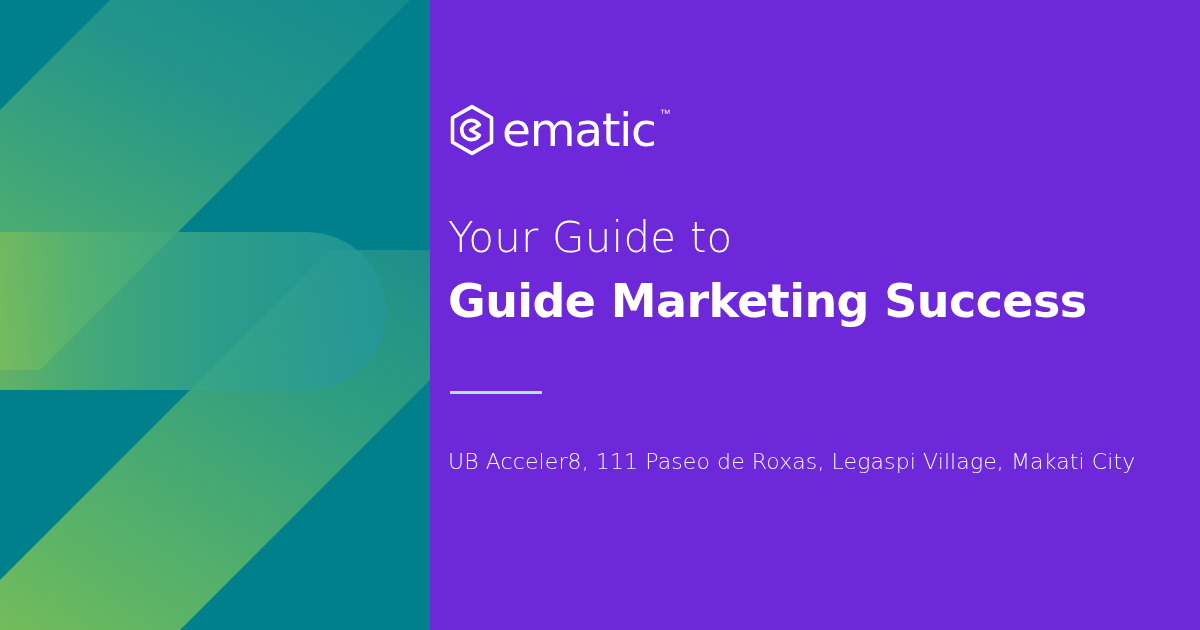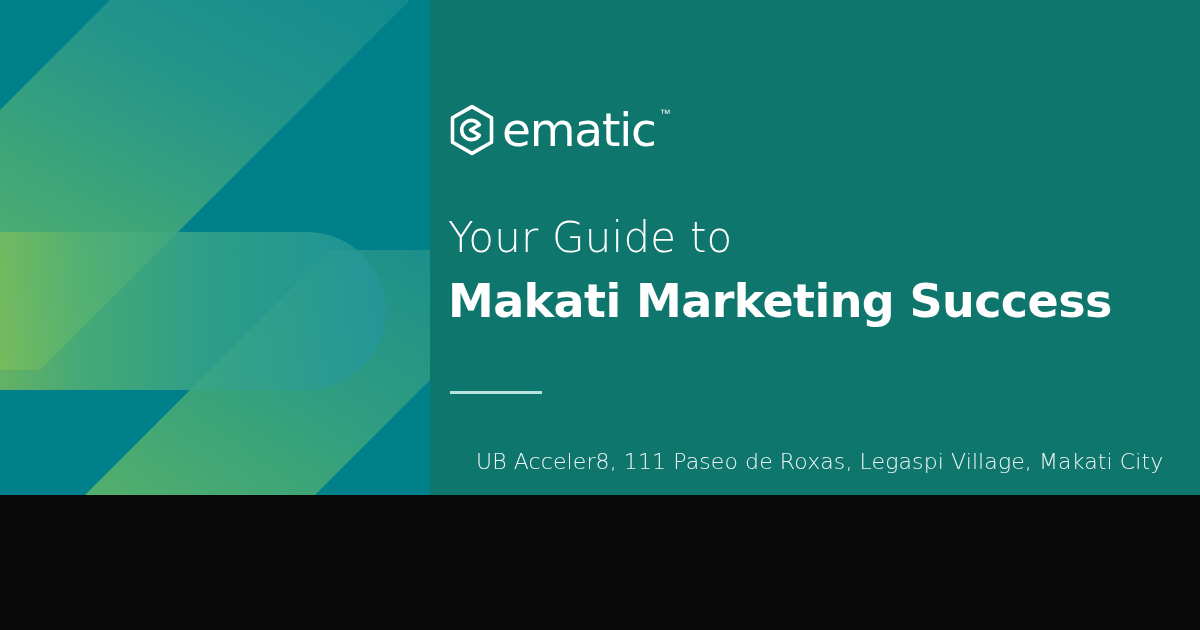--- a/index.html
+++ b/index.html
@@ -4,23 +4,23 @@
 <title>Email Marketing Success</title>
 <style>
   html, body {
     margin: 0;
     padding: 0;
     background: #0a0a0a;
   }
   .canvas {
     position: relative;
     width: 1200px;
-    height: 495px;
+    height: 630px;
     overflow: hidden;
-    background: #0f766e;
+    background: #6d28d9;
     font-family: "Liberation Sans", sans-serif;
     -webkit-font-smoothing: antialiased;
   }
 
   
   .artwork {
     position: absolute;
     left: 0;
     top: 0;
     width: 430px;
@@ -108,21 +108,20 @@
     height: 3px;
     background: #b6e3e0;
     border: 0;
   }
 
   .details {
     position: absolute;
     top: 444px;
     left: 0;
     width: 700px;
-    margin-left: 28px;
   }
   .details-line {
     font-family: "DejaVu Sans", sans-serif;
     font-size: 22px;
     line-height: 36px;
     font-weight: 300;
     letter-spacing: 0.1px;
     color: #f0f7f7;
     white-space: nowrap;
   }
@@ -173,21 +172,21 @@
         <path d="M31.4 31.2 A 9.6 9.6 0 1 1 31.4 20.8 L 22.6 26 L 31.4 31.2" fill="none" stroke="#ffffff" stroke-width="3.6" stroke-linecap="round" stroke-linejoin="round"></path>
       </svg>
       <span class="logo-word">
         <span>ematic</span>
         <span class="logo-tm">™</span>
       </span>
     </div>
 
     <div class="kicker">Your Guide to</div>
 
-    <div class="headline">Makati Marketing Success</div>
+    <div class="headline">Guide Marketing Success</div>
 
     <div class="rule"></div>
 
     <div class="details">
       <div class="details-line">UB Acceler8, 111 Paseo de Roxas, Legaspi Village, Makati City</div>
     </div>
 
   </div>
 </div>
 

